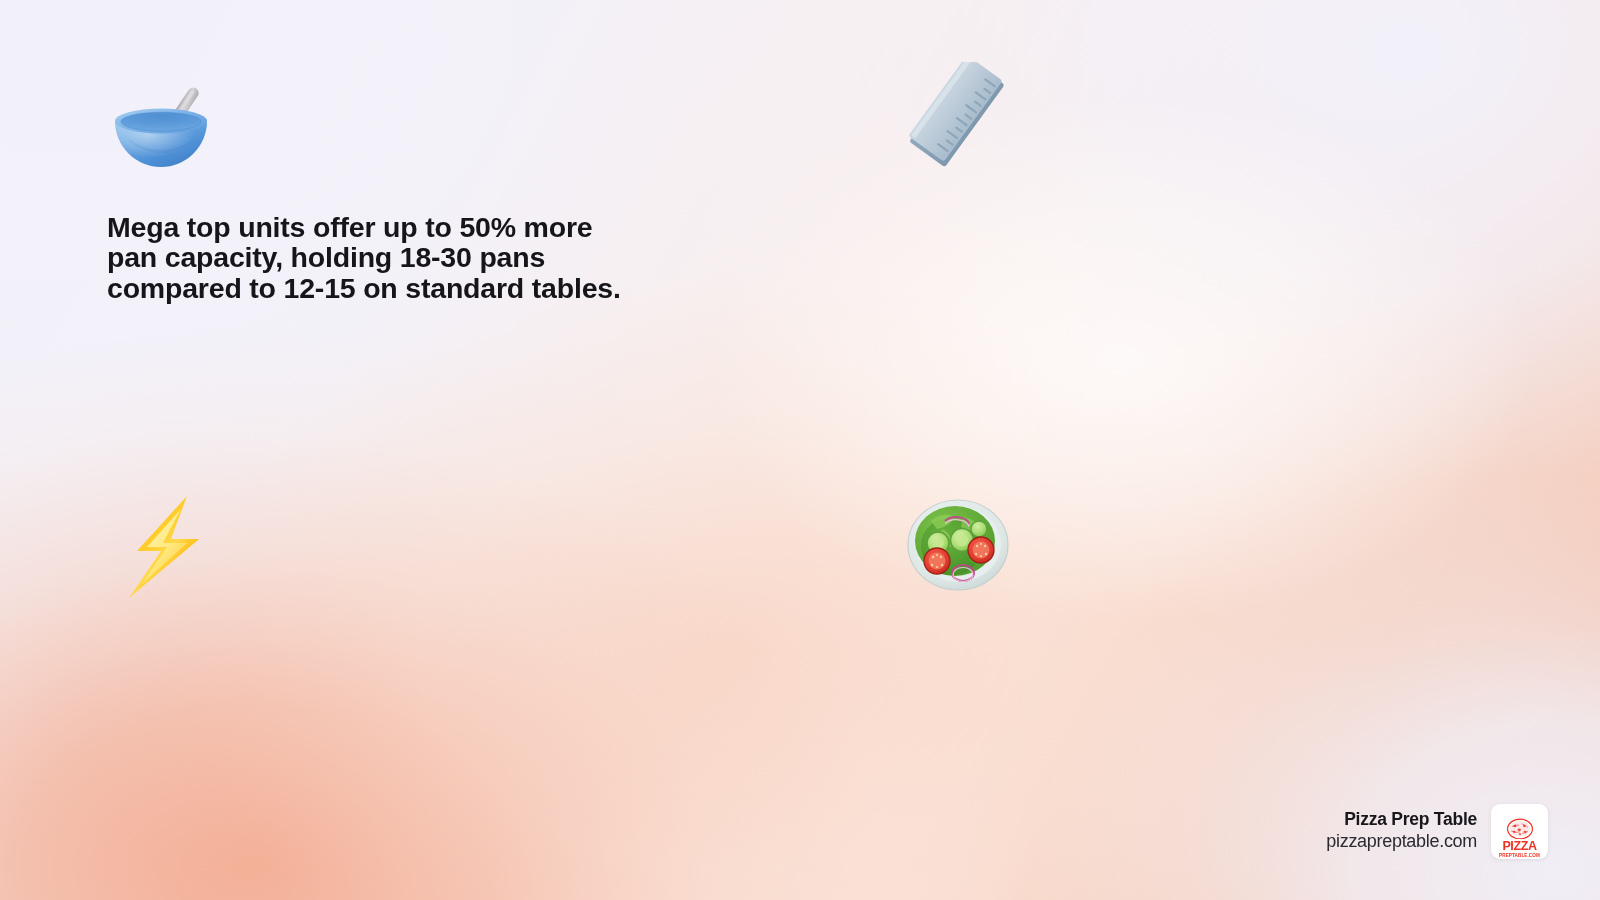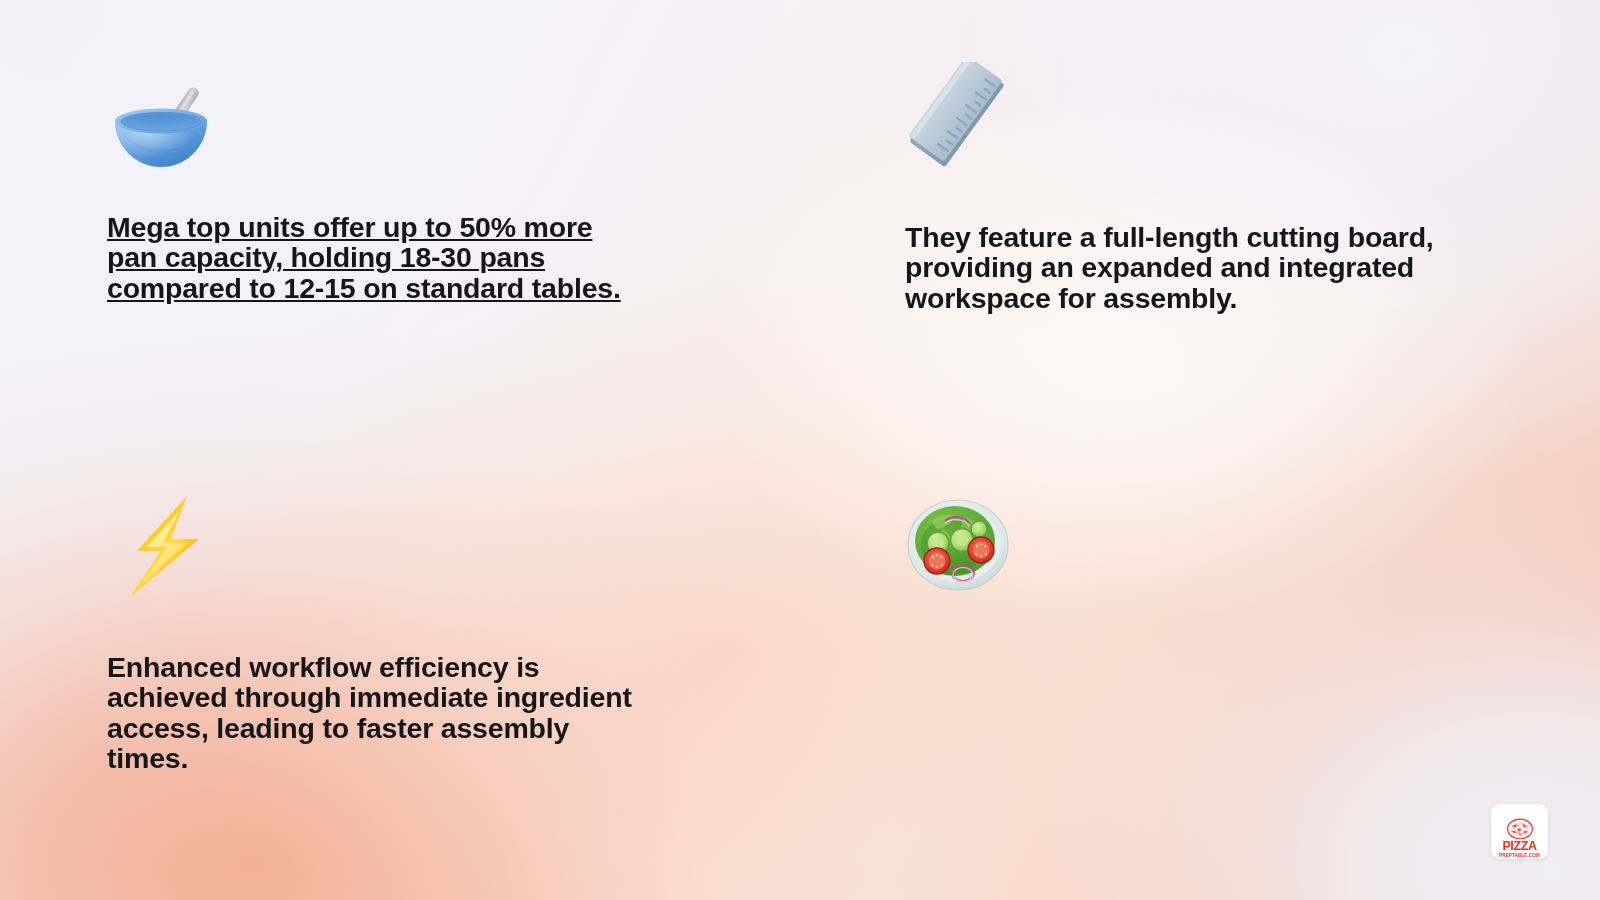--- a/index.html
+++ b/index.html
@@ -104,21 +104,21 @@
     color: #15151a;
     white-space: pre-line;
   }
 
   
   #cell-1 { left: 107px; top: 78px;  width: 560px; }
   #cell-2 { left: 905px; top: 62px;  width: 590px; }
   #cell-3 { left: 107px; top: 493px; width: 600px; }
   #cell-4 { left: 905px; top: 495px; width: 585px; }
 
-  #cell-1 .cell-text { margin-top: 33px; text-decoration: underline; }
+  #cell-1 .cell-text { margin-top: 33px; }
   #cell-2 .cell-text { margin-top: 42px; }
   #cell-3 .cell-text { margin-top: 48px; }
   #cell-4 .cell-text { margin-top: 50px; }
 
   
   .icon-bowl { width: 108px; height: 98px; }
 
   
   .icon-ruler { width: 120px; height: 115px; }
 
@@ -288,23 +288,20 @@
             <rect x="57" y="68" width="9" height="2.2" rx="1"></rect>
             <rect x="52" y="76" width="14" height="2.2" rx="1"></rect>
             <rect x="57" y="84" width="9" height="2.2" rx="1"></rect>
             <rect x="52" y="92" width="14" height="2.2" rx="1"></rect>
           </g>
 
           <rect x="26" y="6" width="5" height="96" rx="2.5" fill="#e3ecf3" opacity="0.55"></rect>
         </g>
       </svg>
     </span>
-    <div class="cell-text">They feature a full-length cutting board,
-providing an expanded and integrated
-workspace for assembly.</div>
   </div>
 
   <div class="cell" id="cell-3">
     <span class="cell-icon">
       <svg class="icon-bolt" viewBox="0 0 92 108" xmlns="http://www.w3.org/2000/svg">
         <defs>
           <linearGradient id="boltG" x1="0.1" y1="0" x2="0.9" y2="1">
             <stop offset="0" stop-color="#ffb703"></stop>
             <stop offset="0.28" stop-color="#ffc61a"></stop>
             <stop offset="0.55" stop-color="#ffd94d"></stop>
@@ -314,24 +311,20 @@
           <linearGradient id="boltCore" x1="0.2" y1="0.1" x2="0.8" y2="0.9">
             <stop offset="0" stop-color="#fff6c0"></stop>
             <stop offset="0.5" stop-color="#ffec8a"></stop>
             <stop offset="1" stop-color="#ffd24a"></stop>
           </linearGradient>
         </defs>
         <path d="M66,3 L16,58 L40,58 L8,105 L78,46 L50,46 Z" fill="url(#boltG)"></path>
         <path d="M60,16 L26,54 L46,54 L22,90 L66,50 L42,50 Z" fill="url(#boltCore)" opacity="0.92"></path>
       </svg>
     </span>
-    <div class="cell-text">Enhanced workflow efficiency is
-achieved through immediate ingredient
-access, leading to faster assembly
-times.</div>
   </div>
 
   <div class="cell" id="cell-4">
     <span class="cell-icon">
       <svg class="icon-salad" viewBox="0 0 106 96" xmlns="http://www.w3.org/2000/svg">
         <defs>
           <radialGradient id="plateG" cx="0.4" cy="0.32" r="0.78">
             <stop offset="0" stop-color="#eef4f3"></stop>
             <stop offset="0.72" stop-color="#dde7e6"></stop>
             <stop offset="1" stop-color="#c6d4d3"></stop>
@@ -412,20 +405,24 @@
         </g>
         <g fill="none" stroke="#f2c6e0" stroke-width="1.2" opacity="0.95">
           <path d="M40,28.5 a13,8 0 0 1 24,3"></path>
           <ellipse cx="58" cy="79.5" rx="10" ry="7"></ellipse>
         </g>
       </svg>
     </span>
   </div>
 
   <div id="brand">
+    <div id="brand-text">
+      <div id="brand-name">Pizza Prep Table</div>
+      <div id="brand-url">pizzapreptable.com</div>
+    </div>
     <div id="brand-logo">
       <svg class="logo-pizza" viewBox="0 0 40 30" xmlns="http://www.w3.org/2000/svg">
         <ellipse cx="20" cy="15" rx="17" ry="13.5" fill="none" stroke="#ef3124" stroke-width="1.6"></ellipse>
         <ellipse cx="20" cy="15" rx="14" ry="10.8" fill="#fbd9d5" opacity="0.55"></ellipse>
         <g stroke="#ef3124" stroke-width="0.9" fill="none" opacity="0.85">
           <path d="M9,12 q5,-4 10,-2"></path>
           <path d="M22,8 q6,1 9,5"></path>
           <path d="M8,18 q6,3 12,1"></path>
           <path d="M23,21 q5,0 8,-3"></path>
         </g>

